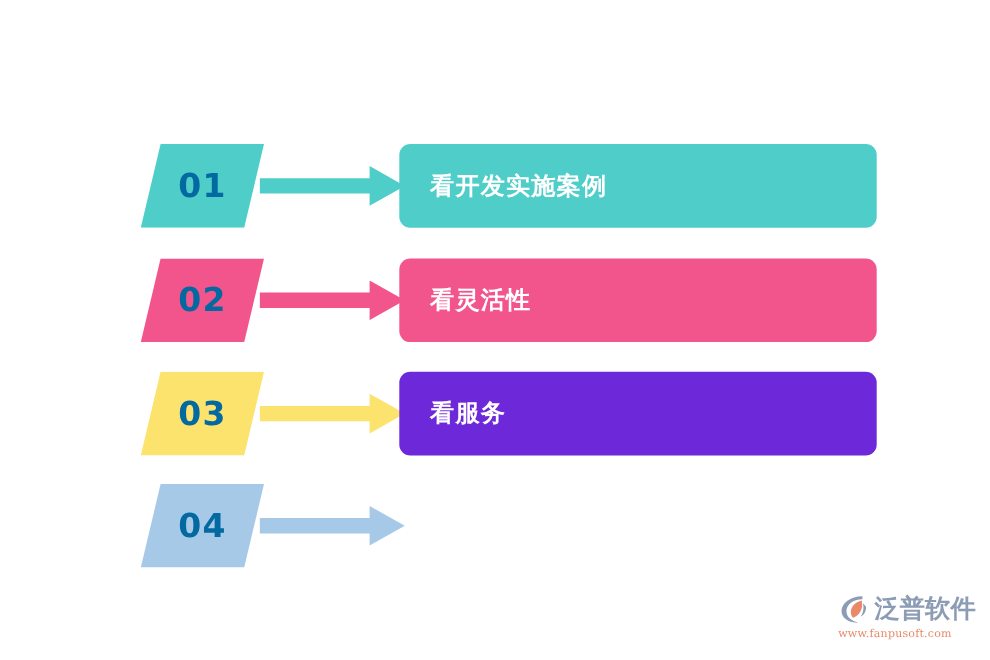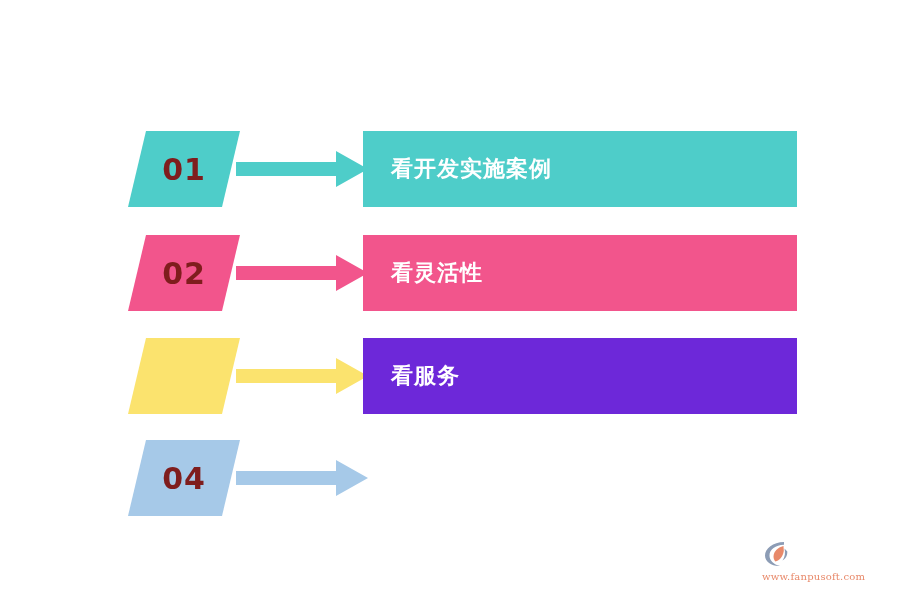--- a/index.html
+++ b/index.html
@@ -41,21 +41,21 @@
   }
   .num-label {
     position: absolute;
     left: 128px;
     top: 0;
     width: 112px;
     height: 76px;
     display: flex;
     align-items: center;
     justify-content: center;
-    color: #7f1d1d;
+    color: #0369a1;
     font-size: 30px;
     font-weight: bold;
     letter-spacing: 1px;
     font-family: "DejaVu Sans", sans-serif;
   }
   .arrow {
     position: absolute;
     left: 236px;
     top: 20px;
     width: 132px;
@@ -65,21 +65,21 @@
     display: block;
     width: 132px;
     height: 36px;
   }
   .bar {
     position: absolute;
     left: 363px;
     top: 0;
     width: 434px;
     height: 76px;
-    border-radius: 0;
+    border-radius: 10px;
     box-sizing: border-box;
     display: flex;
     align-items: center;
   }
   .bar-text {
     color: #ffffff;
     font-size: 22px;
     font-weight: bold;
     letter-spacing: 1px;
     margin-left: 28px;
@@ -165,20 +165,21 @@
       <span class="bar-text">看灵活性</span>
     </div>
   </div>
 
   <div class="row" id="row-2">
     <div class="num-plate">
       <svg viewBox="0 0 112 76" xmlns="http://www.w3.org/2000/svg">
         <polygon points="18,0 112,0 94,76 0,76" fill="#FBE36E"></polygon>
       </svg>
     </div>
+    <div class="num-label">03</div>
     <div class="arrow">
       <svg viewBox="0 0 132 36" xmlns="http://www.w3.org/2000/svg">
         <polygon points="0,11 100,11 100,0 132,18 100,36 100,25 0,25" fill="#FBE36E"></polygon>
       </svg>
     </div>
     <div class="bar" style="background:#6d28d9">
       <span class="bar-text">看服务</span>
     </div>
   </div>
 
@@ -200,15 +201,16 @@
 
 <div id="watermark">
   <div id="wm-top">
     <div id="wm-mark">
       <svg viewBox="0 0 30 30" xmlns="http://www.w3.org/2000/svg">
         <path d="M22 3 C11 3 3 9.5 3 16.5 C3 23 10 27.5 18 27 C11.5 25.5 7.5 21.5 7.5 16.5 C7.5 10.5 13.5 6 22 5.8 Z" fill="#8c9cb5"></path>
         <path d="M21.5 7 C15.5 8.5 11.5 12.5 11.5 17.5 C11.5 19.5 12.2 21.2 13.4 22.5 C17.5 21.5 21 17.5 21.8 12 Z" fill="#e8896a"></path>
         <path d="M22.5 9.5 C23.5 13.5 23 18 20.5 21.5 C23.5 20 25.5 16.5 25.3 12.5 Z" fill="#8c9cb5"></path>
       </svg>
     </div>
+    <div id="wm-name">泛普软件</div>
   </div>
   <div id="wm-url">www.fanpusoft.com</div>
 </div>
 
 </body></html>

